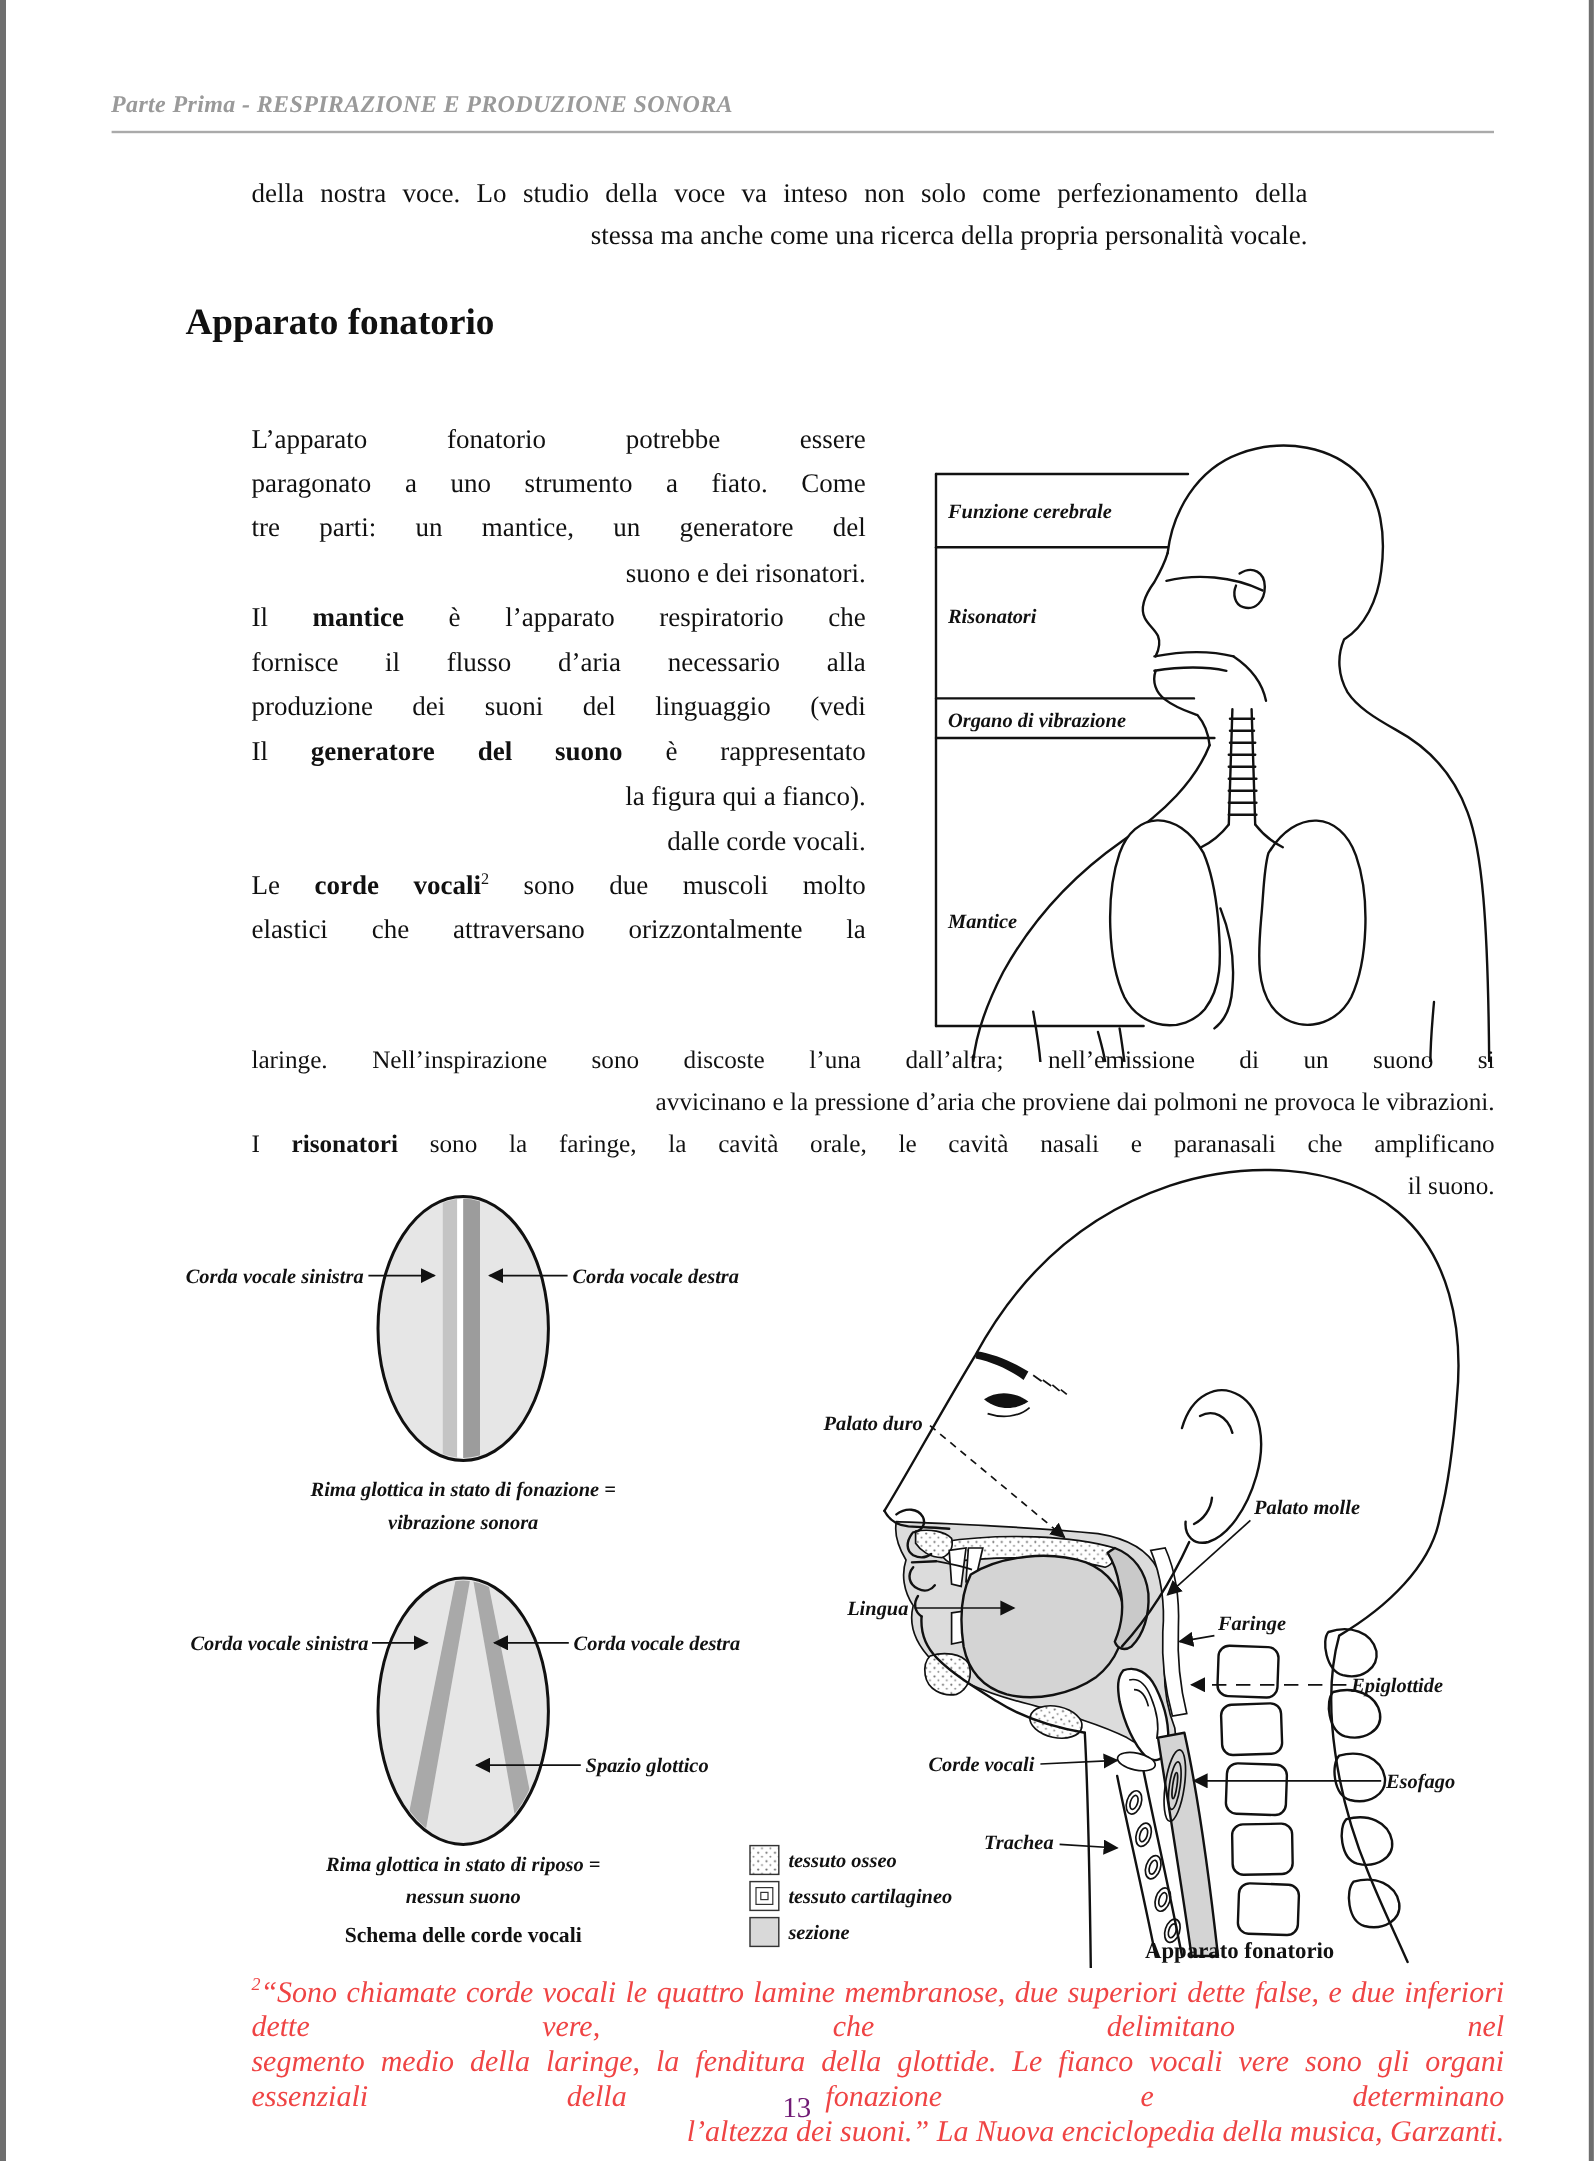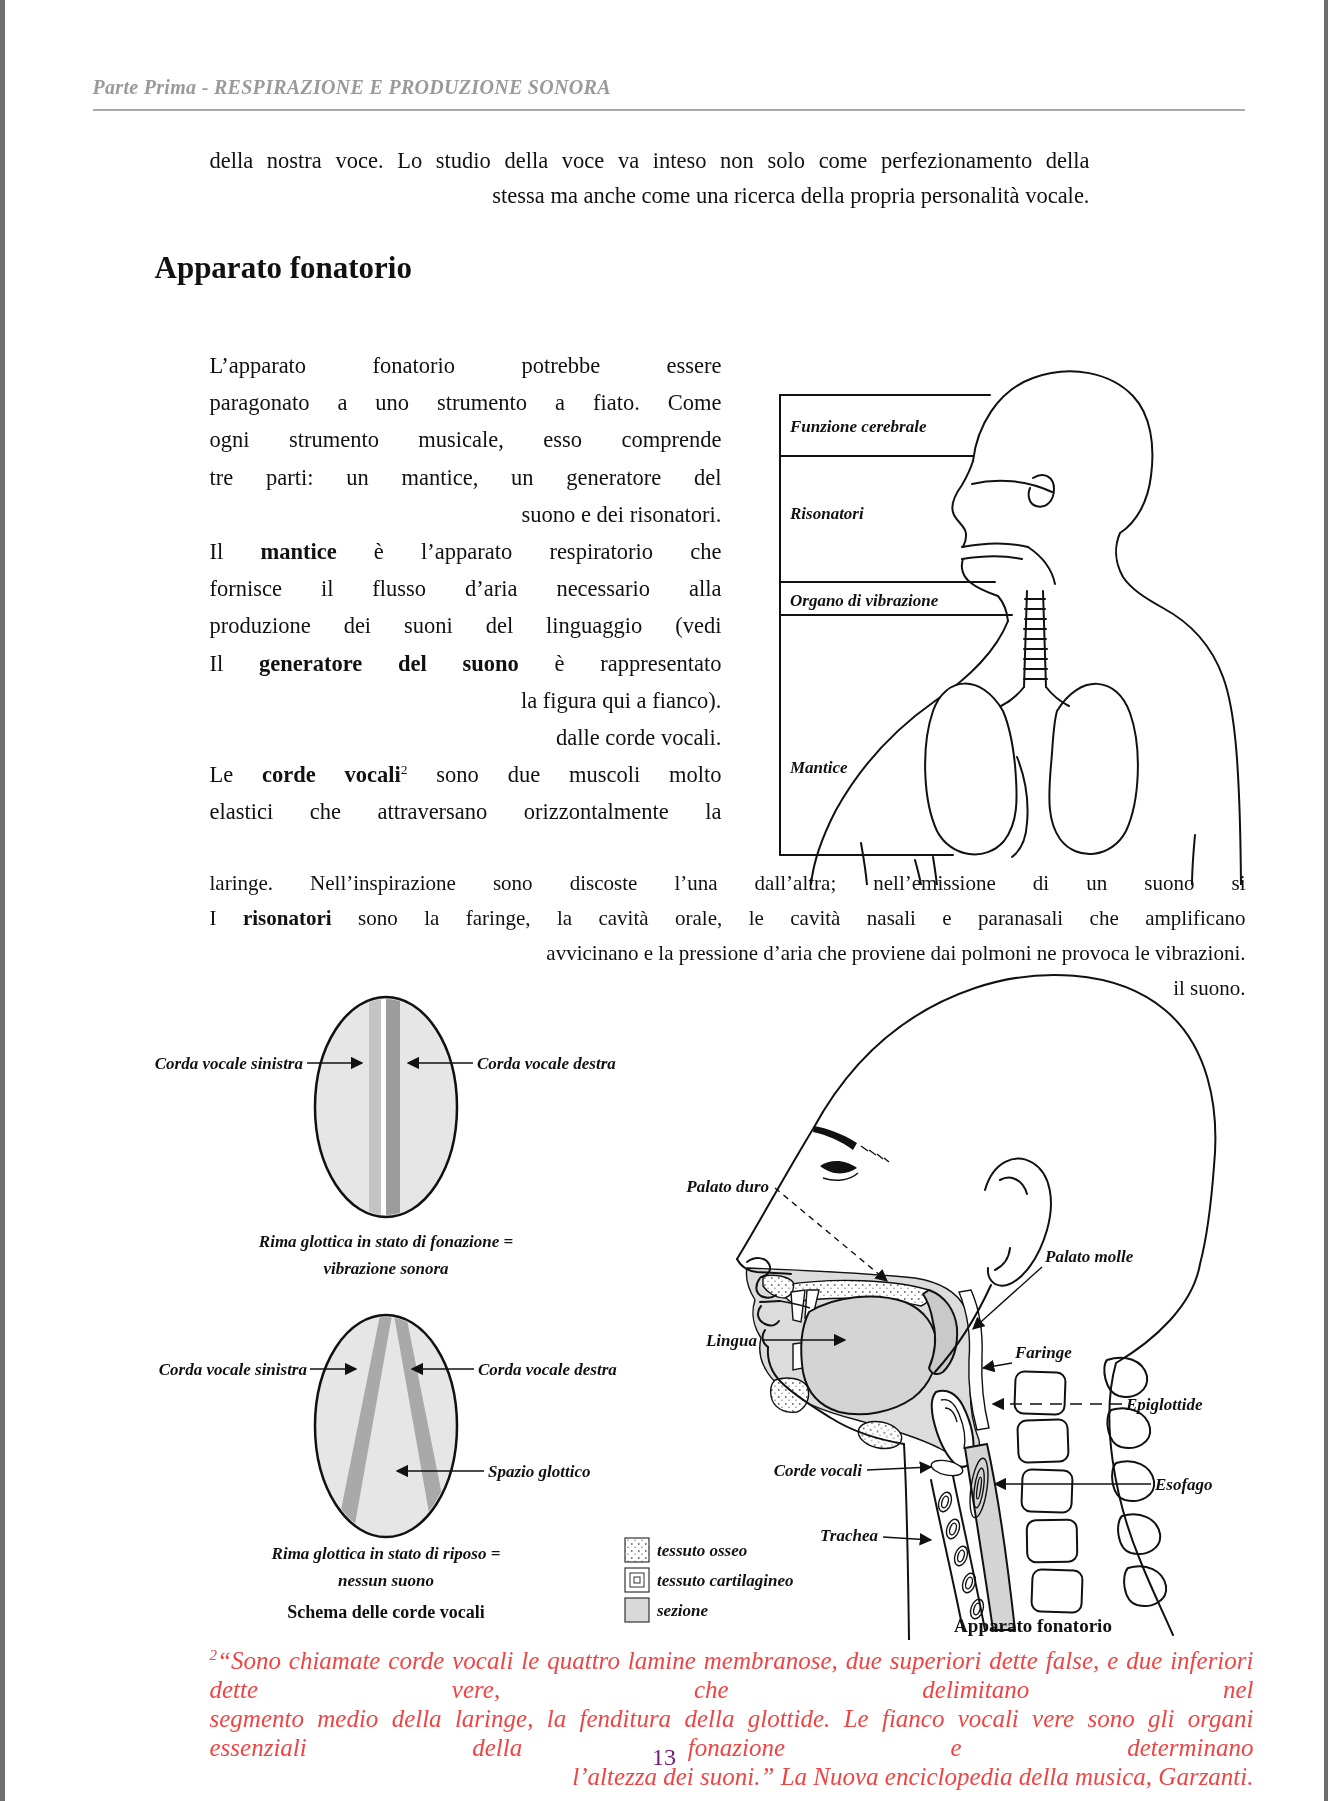--- a/index.html
+++ b/index.html
@@ -38,21 +38,20 @@
   <div class="intro">
       <div class="tline just"><span>della nostra voce. Lo studio della voce va inteso non solo come perfezionamento della</span></div>
       <div class="tline"><span>stessa ma anche come una ricerca della propria personalità vocale.</span></div>
     </div>
 
   <h1 class="section-title" style="margin:0;">Apparato fonatorio</h1>
 
   <div class="coltext">
       <div class="tline just"><span>L’apparato fonatorio potrebbe essere</span></div>
       <div class="tline just"><span>paragonato a uno strumento a fiato. Come</span></div>
-      <div class="tline just"><span>ogni strumento musicale, esso comprende</span></div>
       <div class="tline just"><span>tre parti: un mantice, un generatore del</span></div>
       <div class="tline"><span>suono e dei risonatori.</span></div>
       <div class="tline just"><span>Il </span><span class="b">mantice</span><span> è l’apparato respiratorio che</span></div>
       <div class="tline just"><span>fornisce il flusso d’aria necessario alla</span></div>
       <div class="tline just"><span>produzione dei suoni del linguaggio (vedi</span></div>
       <div class="tline just"><span>Il </span><span class="b">generatore del suono</span><span> è rappresentato</span></div>
       <div class="tline"><span>la figura qui a fianco).</span></div>
       <div class="tline"><span>dalle corde vocali.</span></div>
       <div class="tline just"><span>Le </span><span class="b">corde vocali</span><sup>2</sup><span> sono due muscoli molto</span></div>
       <div class="tline just"><span>elastici che attraversano orizzontalmente la</span></div>
@@ -104,22 +103,22 @@
       <path d="M259,364 H282"></path>
         <path d="M259,374 H282"></path>
         <path d="M259,384 H282"></path>
       <path d="M259,392 C252,401 244,407 236,411"></path>
       <path d="M281,392 C288,401 296,407 304,411"></path>
     </g>
   </svg>
 
   <div class="widetext">
       <div class="tline just"><span>laringe. Nell’inspirazione sono discoste l’una dall’altra; nell’emissione di un suono si</span></div>
+      <div class="tline"><span>avvicinano e la pressione d’aria che proviene dai polmoni ne provoca le vibrazioni.</span></div>
       <div class="tline just"><span>I </span><span class="b">risonatori</span><span> sono la faringe, la cavità orale, le cavità nasali e paranasali che amplificano</span></div>
-      <div class="tline"><span>avvicinano e la pressione d’aria che proviene dai polmoni ne provoca le vibrazioni.</span></div>
       <div class="tline"><span>il suono.</span></div>
     </div>
 
   <svg class="figCords" width="530" height="650" viewBox="0 0 530 650">
     <defs>
       <marker id="arrC" viewBox="0 0 10 10" refX="9" refY="5" markerWidth="9" markerHeight="9" orient="auto-start-reverse">
         <path d="M0,0 L10,5 L0,10 Z" fill="#111"></path>
       </marker>
       <clipPath id="clipE1">
           <ellipse cx="286" cy="122" rx="69" ry="108"></ellipse>

